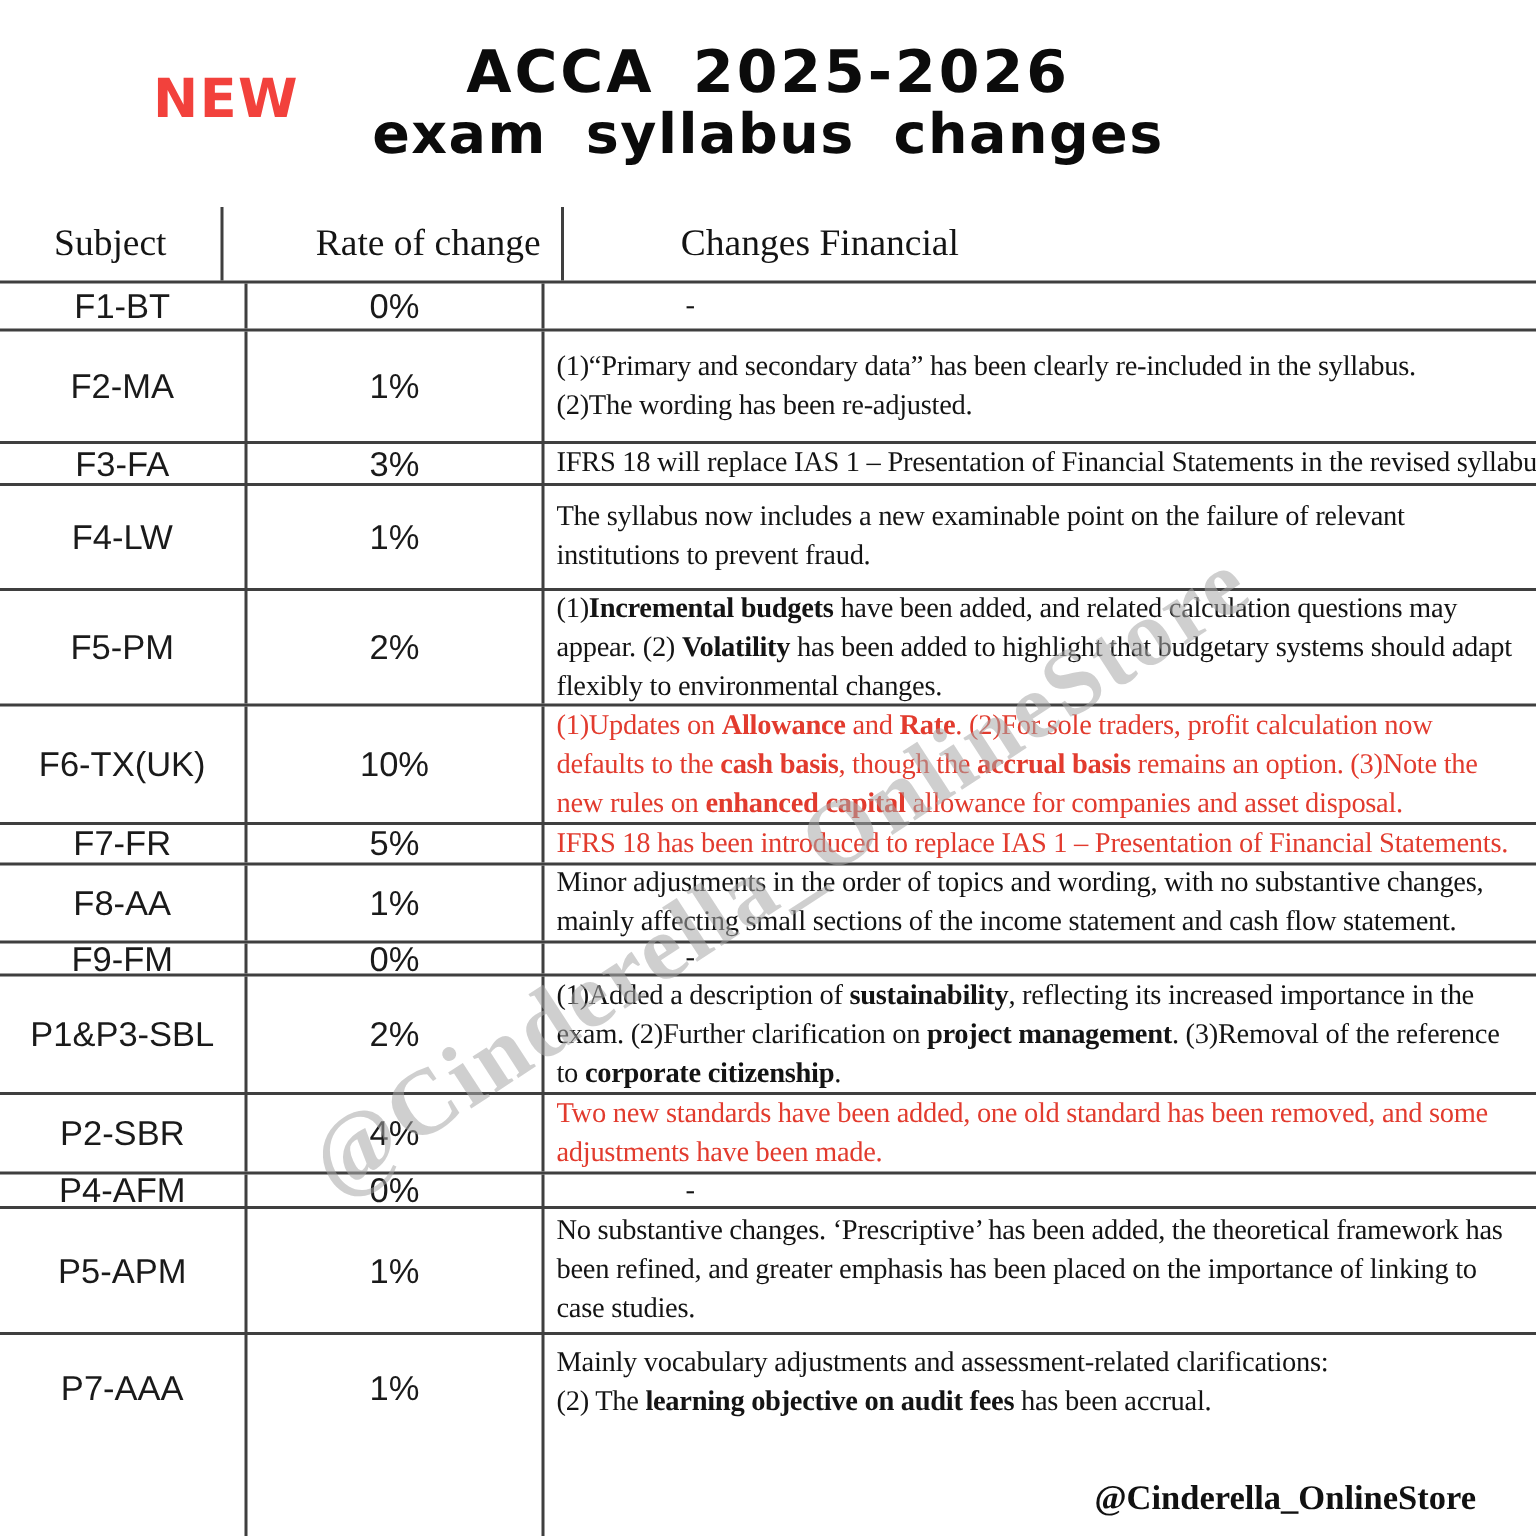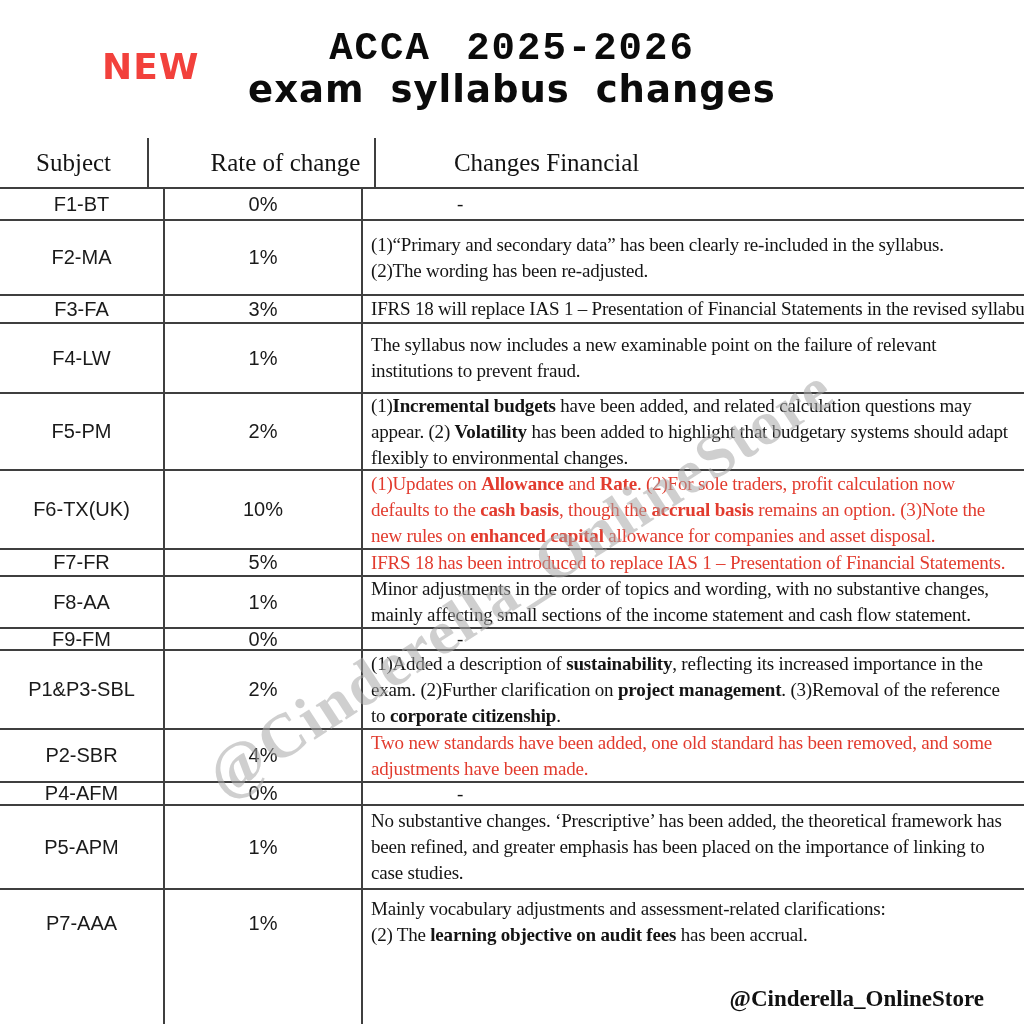--- a/index.html
+++ b/index.html
@@ -29,21 +29,21 @@
     left: 0;
     top: 28px;
     width: 1024px;
     text-align: center;
     font-family: "DejaVu Sans", sans-serif;
     font-weight: bold;
     color: #0b0b0b;
     line-height: 1.08;
     z-index: 1;
   }
-  .title-line1 { font-size: 39px; letter-spacing: 2px; word-spacing: 10px; font-family: Liberation Mono, monospace; }
+  .title-line1 { font-size: 39px; letter-spacing: 2px; word-spacing: 10px; }
   .title-line2 { font-size: 37px; letter-spacing: 1px; word-spacing: 12px; }
   .table {
     position: absolute;
     left: 0;
     top: 138px;
     width: 1024px;
     z-index: 1;
   }
   .row { display: flex; width: 1024px; border-top: 2px solid #3f3f3f; }
   .row.header { border-top: none; height: 49px; gap: 48px; }
@@ -55,21 +55,21 @@
     font-size: 25px;
   }
   .header .c3 {
     font-family: "Liberation Serif", serif;
     font-size: 25px;
     padding-left: 30px;
     justify-content: center;
   }
   .subject, .rate {
     font-family: "Liberation Sans", sans-serif;
-    font-size: 20px;
+    font-size: 23px;
     color: #1a1a1a;
   }
   .c3 p {
     font-size: 19px;
     line-height: 26px;
     letter-spacing: -0.2px;
     color: #141414;
   }
   .row.red-row .c3 p { color: #e23b2e; }
   .c3 p.dash { padding-left: 86px; }

